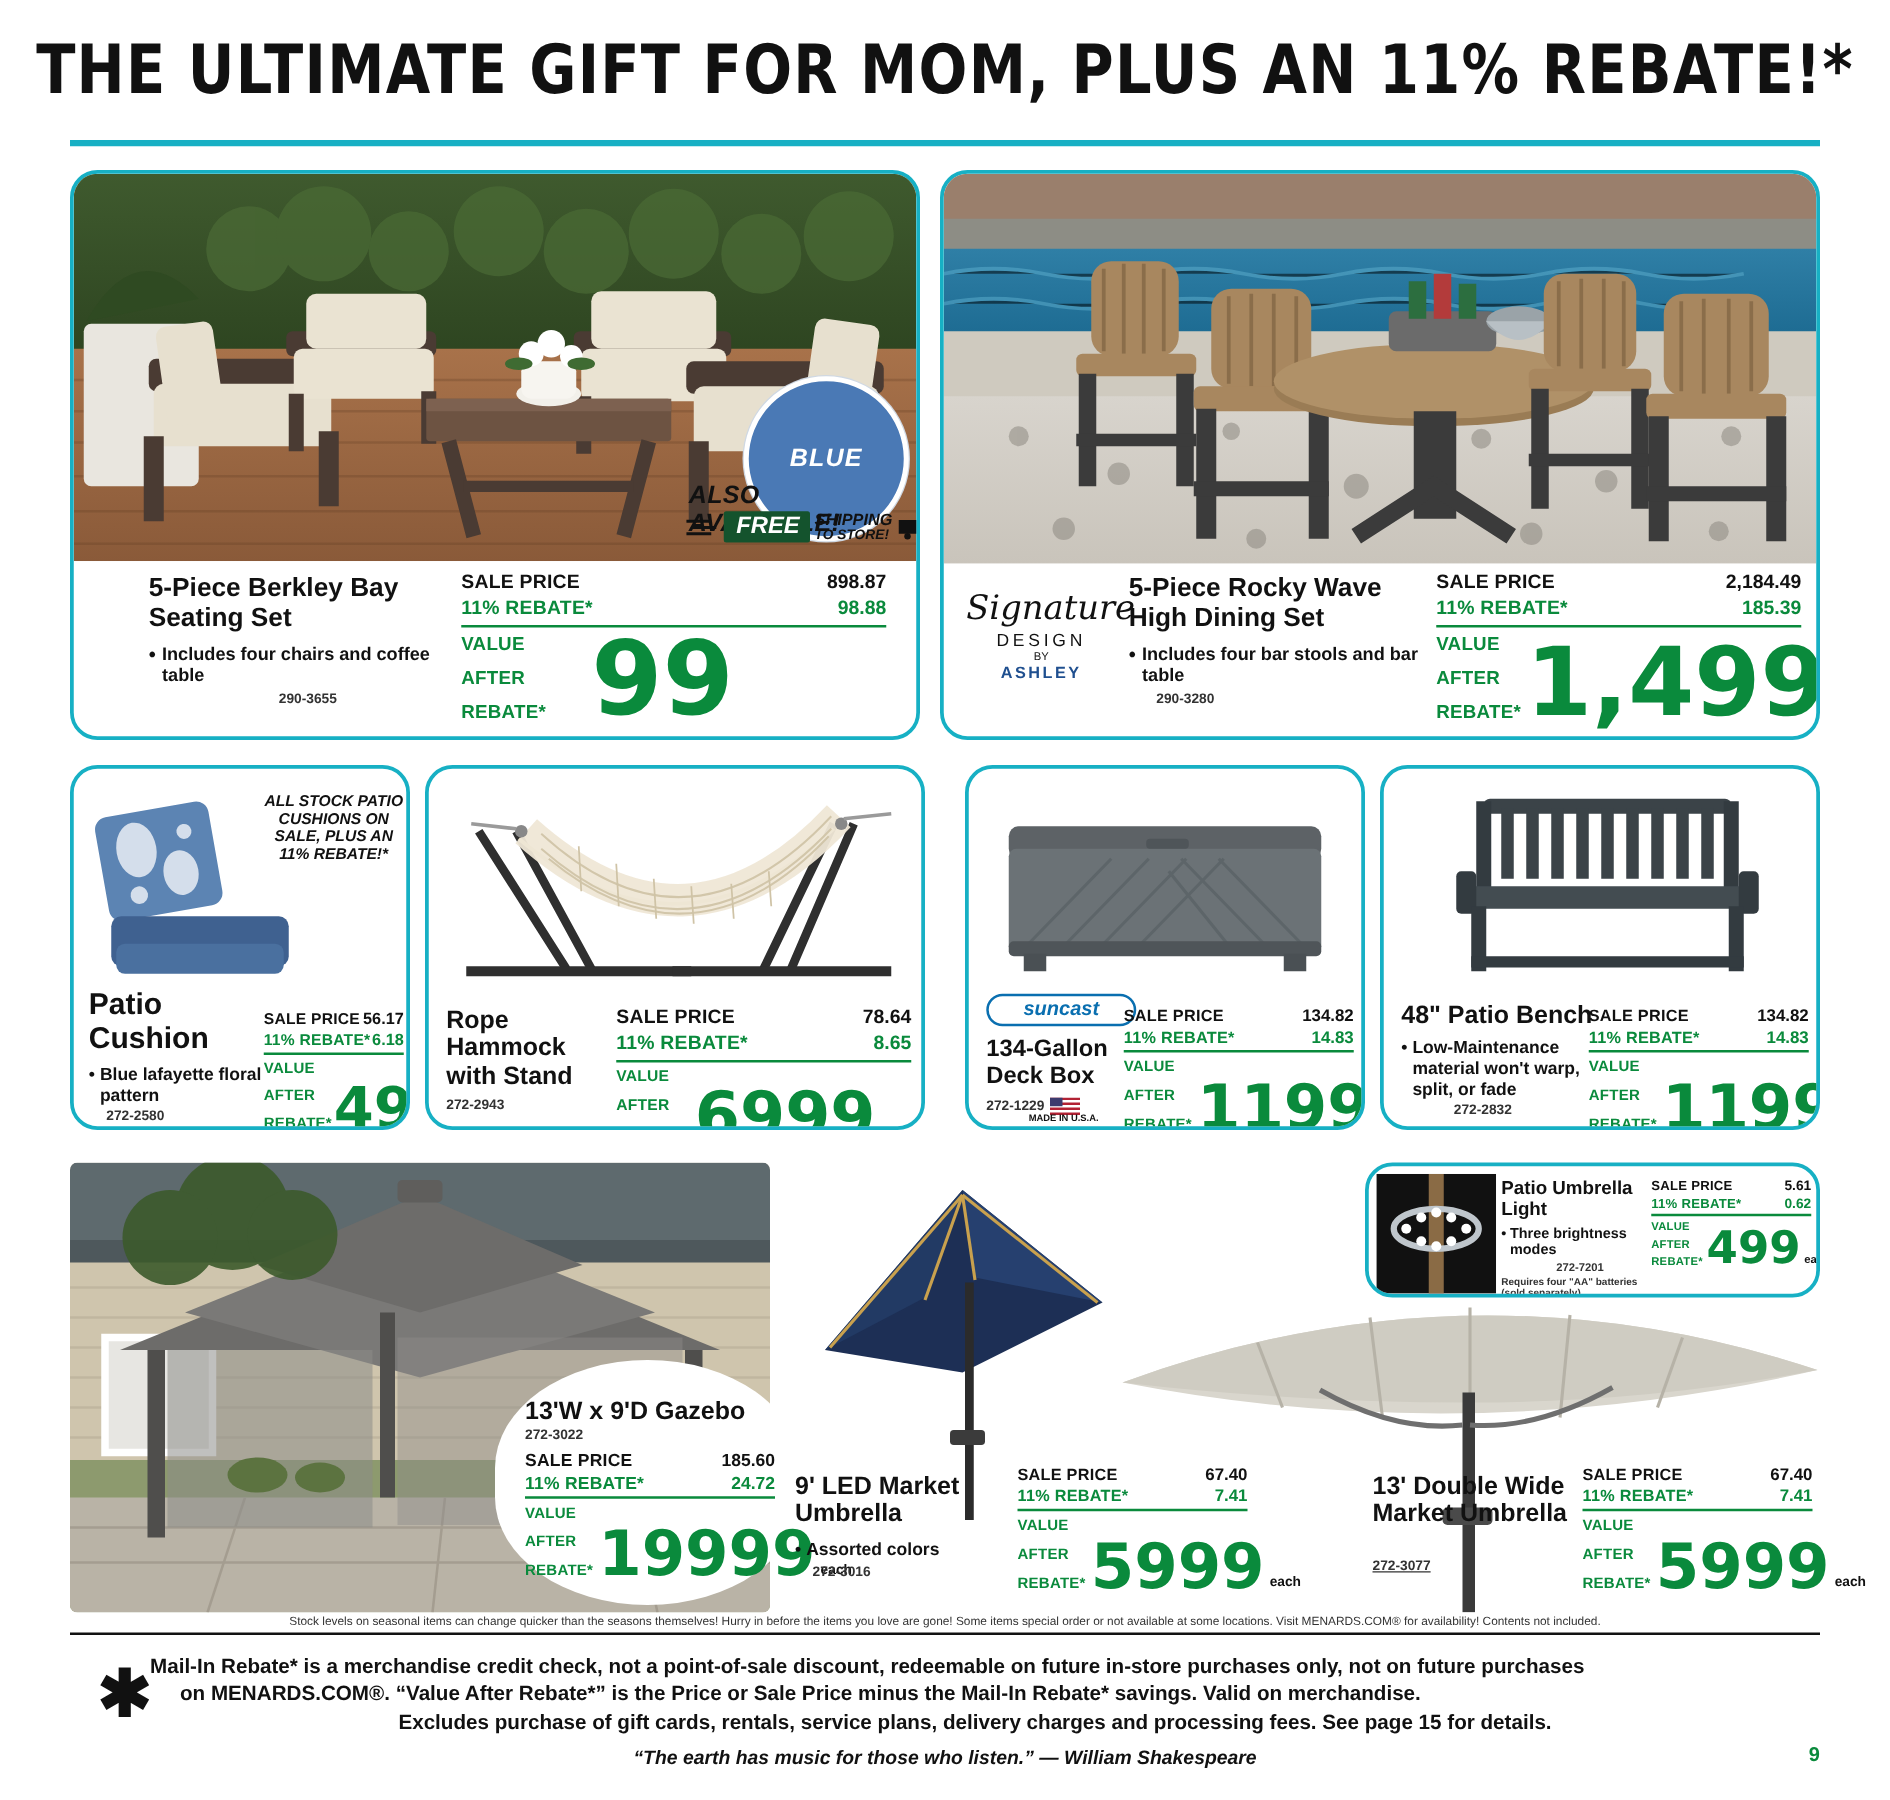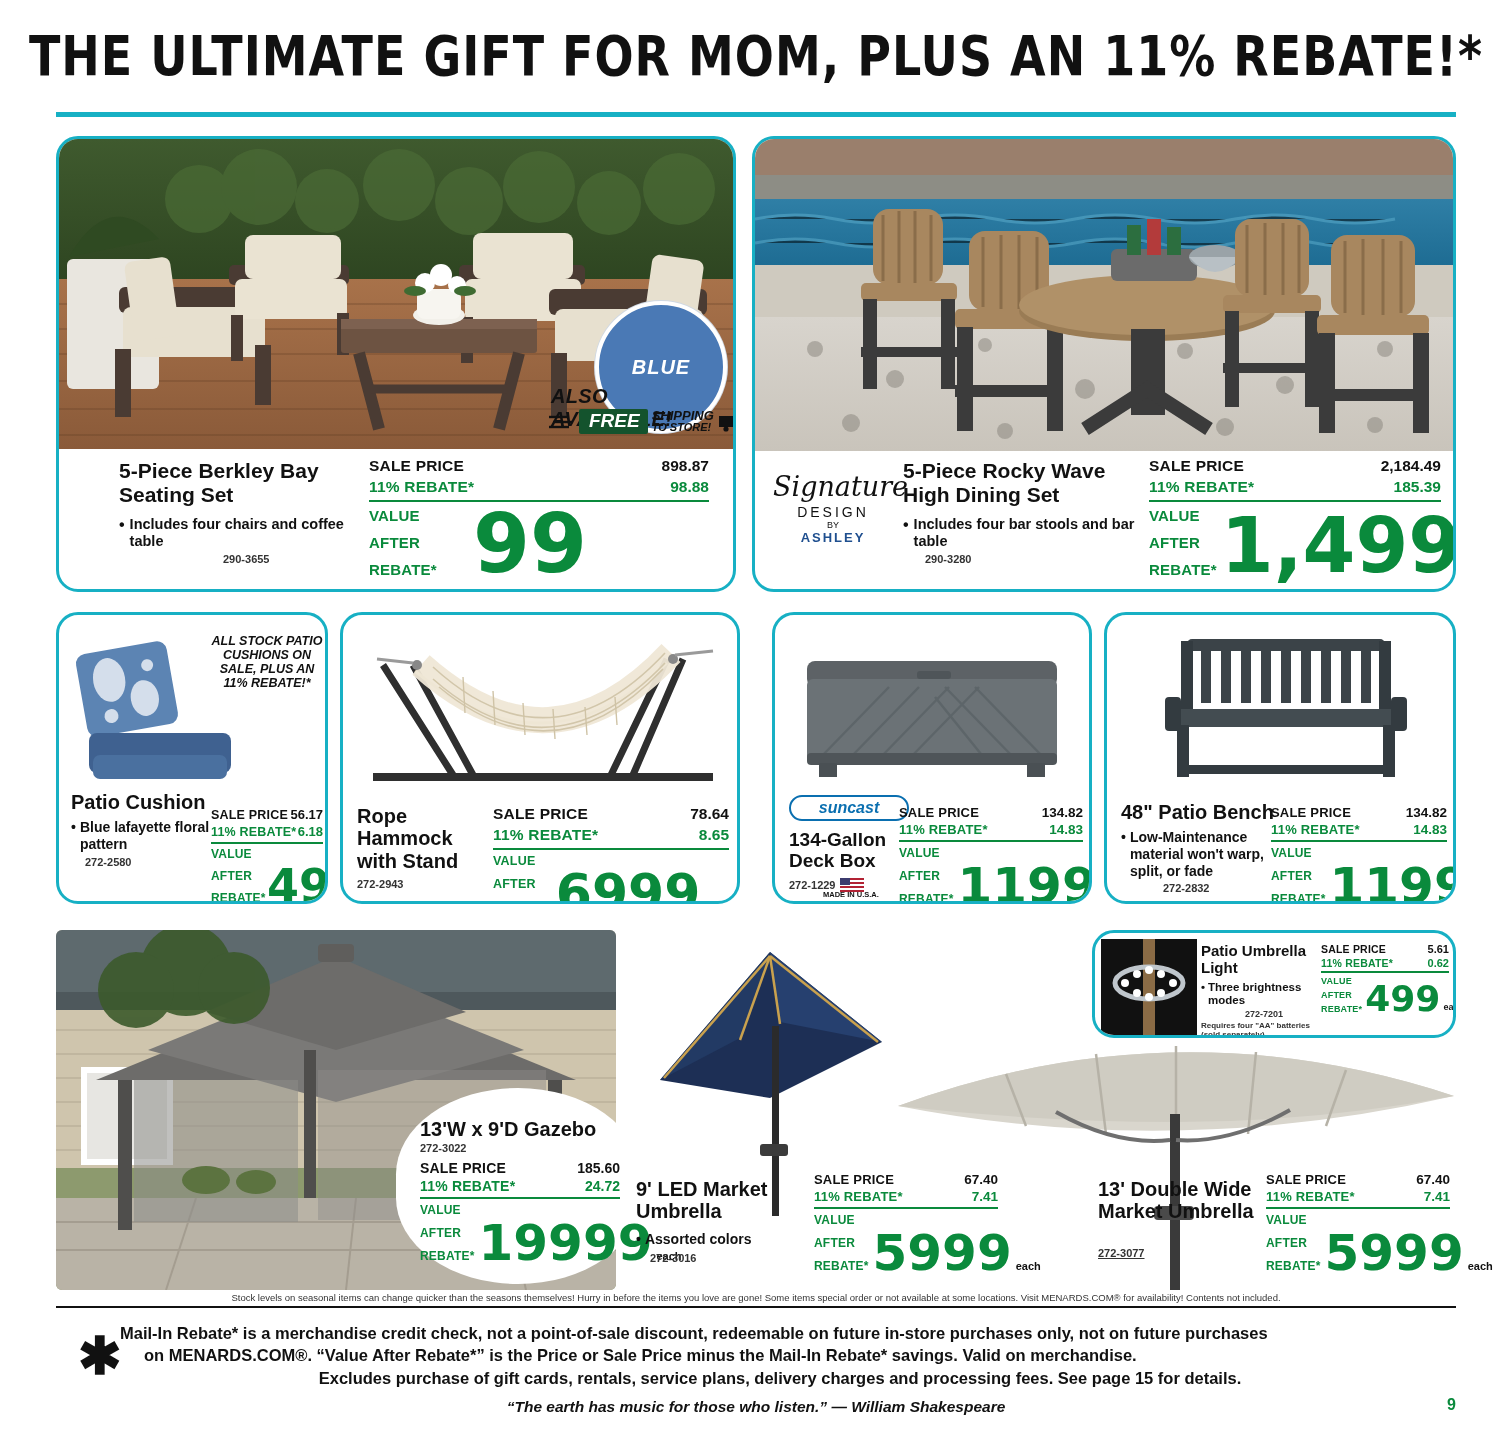--- a/index.html
+++ b/index.html
@@ -434,21 +434,21 @@
           <circle cx="40" cy="84" r="7"></circle>
             <circle cx="84" cy="40" r="6"></circle>
         </g>
         <rect x="22" y="104" width="142" height="40" rx="8" fill="#3f6190"></rect>
         <rect x="26" y="126" width="134" height="24" rx="7" fill="#4a709f"></rect>
       </svg>
     </div>
     <div class="all-stock" style="left:148px; top:19px;">ALL STOCK PATIO CUSHIONS ON SALE, PLUS AN 11% REBATE!*</div>
 
     <div style="position:absolute; left:12px; top:176px; width:140px;">
-      <div class="prod-title" style="font-size:20px;">Patio Cushion</div>
+      <div class="prod-title" style="font-size:24px;">Patio Cushion</div>
       <div style="display:flex; gap:4px; margin-top:6px;">
         <span style="font-weight:bold; font-size:14px;">•</span>
         <span class="bullet" style="font-size:14px;">Blue lafayette floral pattern</span>
       </div>
       <div class="sku" style="margin-top:3px; margin-left:14px;">272-2580</div>
     </div>
 
     <div style="position:absolute; left:152px; top:192px; width:112px;">
       <div class="pr-row">
         <span class="pr-label" style="font-size:12.5px;">SALE PRICE</span>

